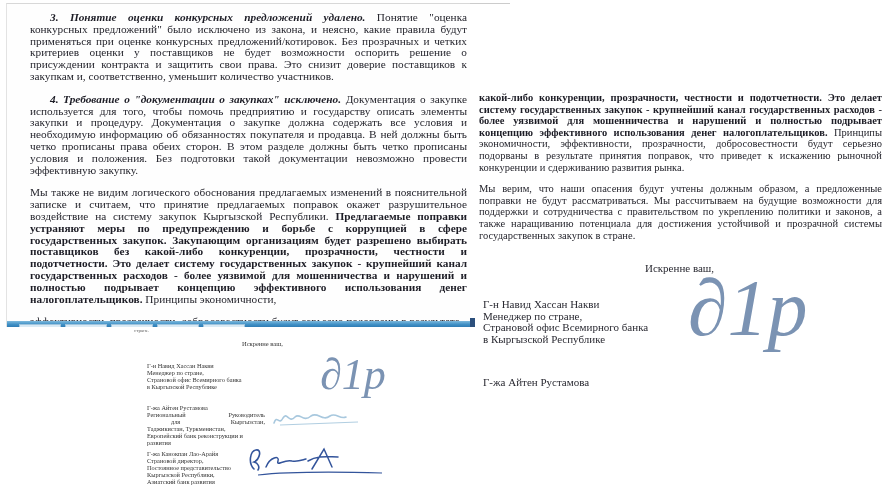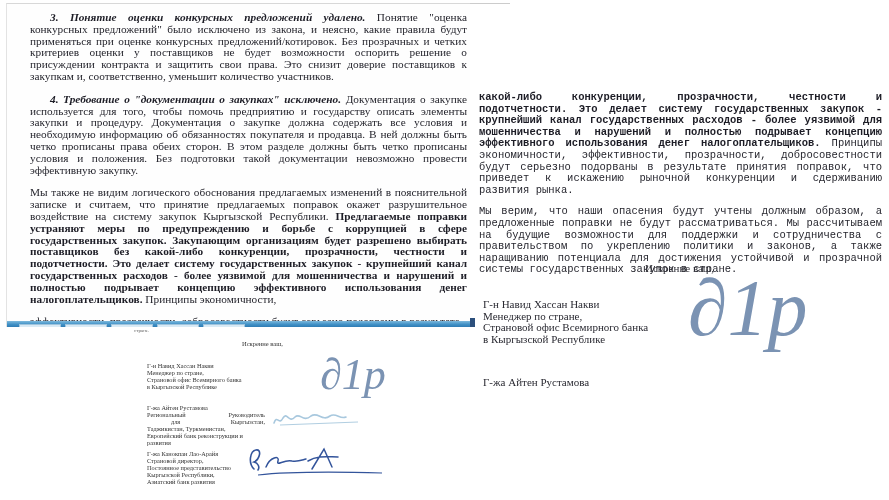--- a/index.html
+++ b/index.html
@@ -60,21 +60,21 @@
   .sig-light{left:264px;top:82px;}
   .sig-dark{left:238px;top:118px;}
   
   .page-right{
     position:absolute;left:470px;top:0;width:419px;height:500px;background:#ffffff;
   }
   .page-right .body-text{
     position:absolute;left:9px;top:92px;right:7px;
     font-size:10.5px;line-height:11.6px;text-align:justify;color:#26262e;
   }
-  .page-right .body-text p{margin:0 0 10px 0;font-family:Liberation Mono, monospace;}
+  .page-right .body-text p{margin:0 0 10px 0;}
   .r-salutation{position:absolute;left:0;right:0;top:262px;text-align:center;font-size:11px;color:#2a2a32;}
   .r-sig-block{position:absolute;left:13px;top:299px;font-size:11px;line-height:11.6px;color:#2a2a32;}
   .r-sig2{position:absolute;left:13px;top:376px;font-size:11px;color:#2a2a32;}
   .wm-right{left:218px;top:268px;font-size:80px;}
   .edge-mark{
     position:absolute;left:0;top:318px;width:5px;height:9px;
     background:var(--c-logo_dark,#2c5f9e);
   }
   .top-edge-line{position:absolute;left:0;top:3px;width:40px;height:1px;background:#cccccc;}
 </style>

